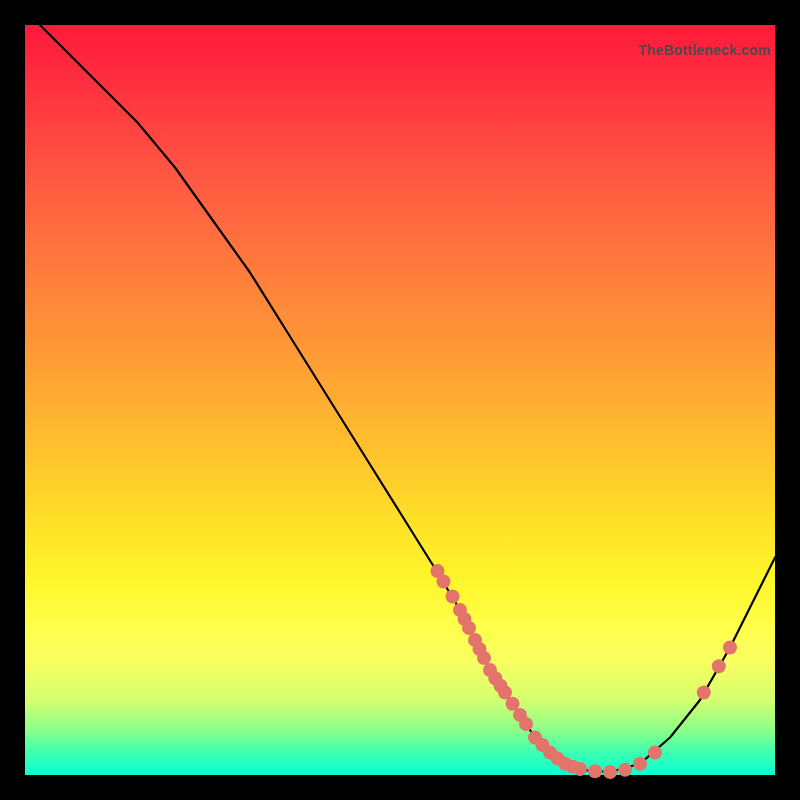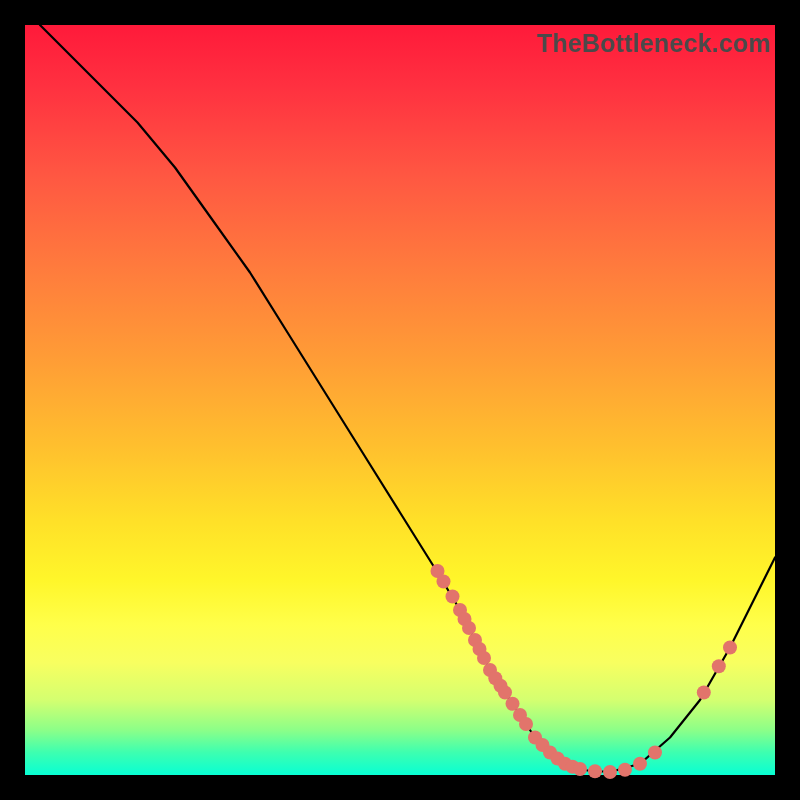--- a/index.html
+++ b/index.html
@@ -37,23 +37,23 @@
       #f8ff60 85%,
       #d4ff70 90%,
       #8cff88 94%,
       #3dffb0 97%,
       #08ffd4 100%
     );
   }
   .watermark {
     position: absolute;
     right: 4px;
-    top: 4px;
+    top: 17px;
     font-family: Arial, Helvetica, sans-serif;
-    font-size: 25px;
+    font-size: 14px;
     font-weight: 600;
     color: #4a4a4a;
     letter-spacing: 0.2px;
   }
   svg.curve {
     position: absolute;
     left: 0;
     top: 0;
     width: 750px;
     height: 750px;

